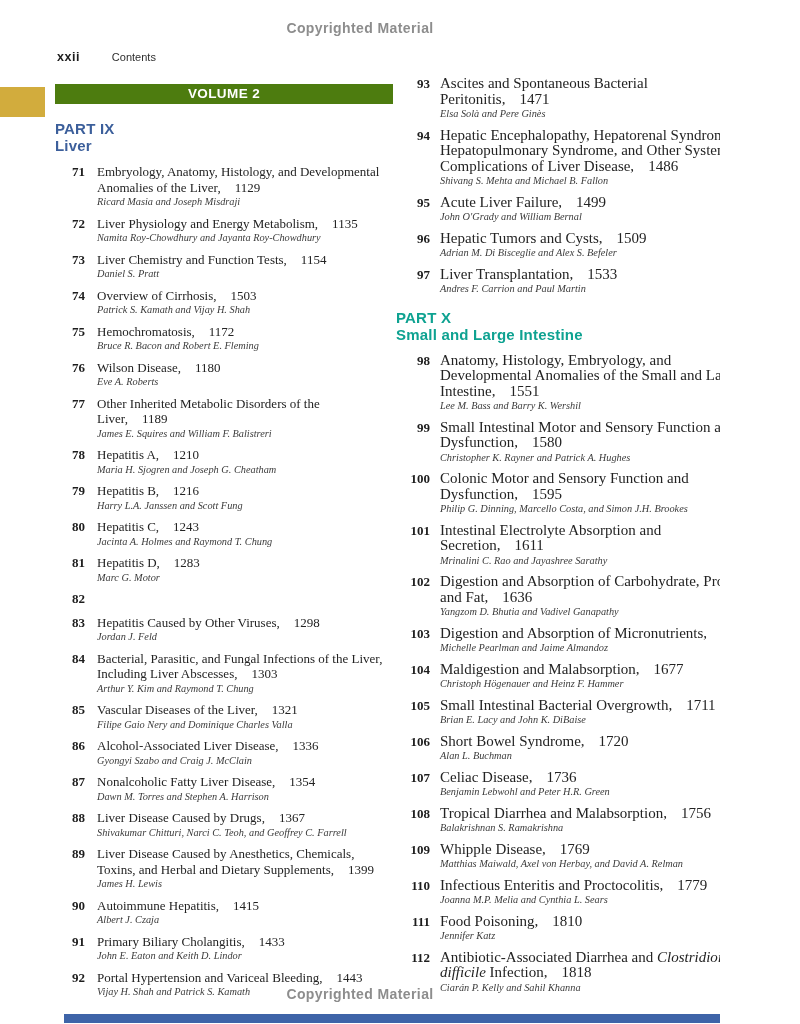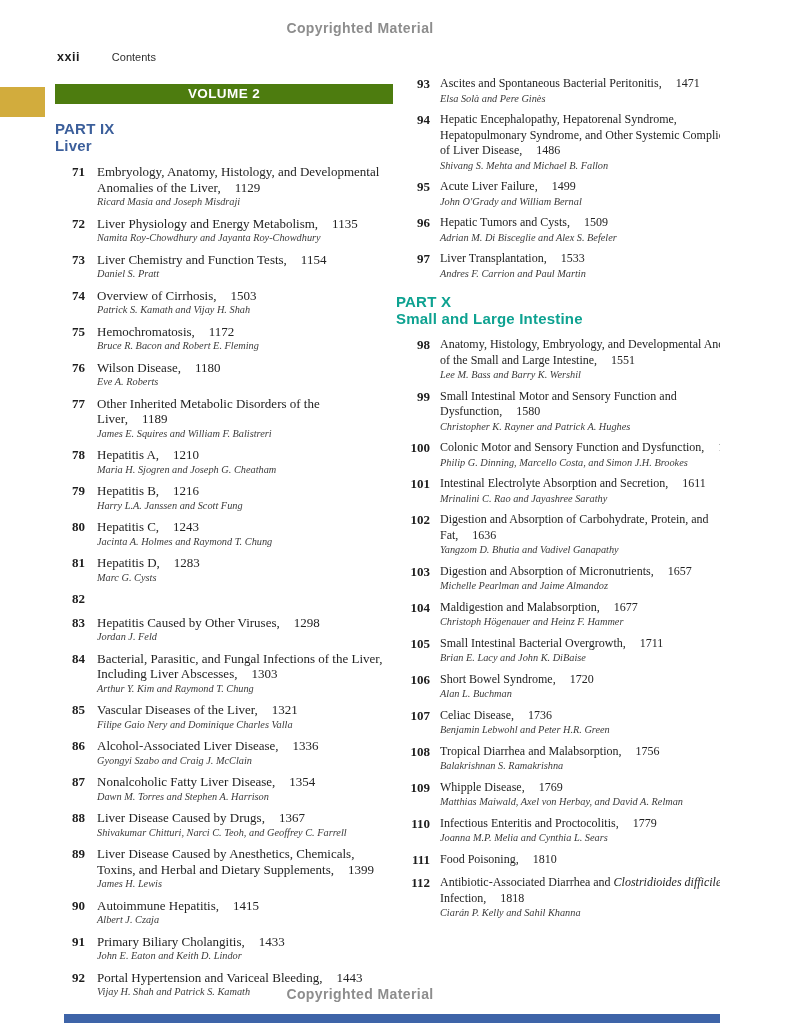--- a/index.html
+++ b/index.html
@@ -41,21 +41,21 @@
   .col.right .part-heading { margin-top:14px; }
 
   .entry { display:flex; margin-bottom:8px; }
   .num {
     flex:0 0 30px; width:30px; text-align:right; margin-right:12px;
     font-weight:bold; font-size:13px; line-height:15.5px; color:#1d1d1d;
   }
   .col.right .num { flex-basis:34px; width:34px; margin-right:10px; }
   .entry-body { flex:1; min-width:0; }
   .title { font-size:13px; line-height:15.5px; color:#232323; }
-  .col.right .title { font-size:12px; }
+  .col.right .title { font-size:15px; }
   .pg { margin-left:14px; white-space:nowrap; }
   .it { font-style:italic; }
   .authors {
     font-style:italic; font-size:10.3px; line-height:11.5px;
     color:#3b3b3b; margin-top:1px;
   }
   .footer-bar { position:absolute; left:64px; top:1014px; width:672px; height:9px; background:#3e64a8; }
 </style>
 </head>
 <body>
@@ -143,21 +143,21 @@
           <div class="num">80</div>
           <div class="entry-body">
             <div class="title"><span>Hepatitis C,</span><span class="pg">1243</span></div>
             <div class="authors">Jacinta A. Holmes and Raymond T. Chung</div>
           </div>
         </div>
         <div class="entry">
           <div class="num">81</div>
           <div class="entry-body">
             <div class="title"><span>Hepatitis D,</span><span class="pg">1283</span></div>
-            <div class="authors">Marc G. Cysts</div>
+            <div class="authors">Marc G. Motor</div>
           </div>
         </div>
         <div class="entry">
           <div class="num">82</div>
         </div>
         <div class="entry">
           <div class="num">83</div>
           <div class="entry-body">
             <div class="title"><span>Hepatitis Caused by Other Viruses,</span><span class="pg">1298</span></div>
             <div class="authors">Jordan J. Feld</div>
@@ -358,20 +358,21 @@
           <div class="num">110</div>
           <div class="entry-body">
             <div class="title"><span>Infectious Enteritis and Proctocolitis,</span><span class="pg">1779</span></div>
             <div class="authors">Joanna M.P. Melia and Cynthia L. Sears</div>
           </div>
         </div>
         <div class="entry">
           <div class="num">111</div>
           <div class="entry-body">
             <div class="title"><span>Food Poisoning,</span><span class="pg">1810</span></div>
+            <div class="authors">Jennifer Katz</div>
           </div>
         </div>
         <div class="entry">
           <div class="num">112</div>
           <div class="entry-body">
             <div class="title"><span>Antibiotic-Associated Diarrhea and </span><span class="it">Clostridioides difficile</span><span> Infection,</span><span class="pg">1818</span></div>
             <div class="authors">Ciarán P. Kelly and Sahil Khanna</div>
           </div>
         </div>
       </div>

